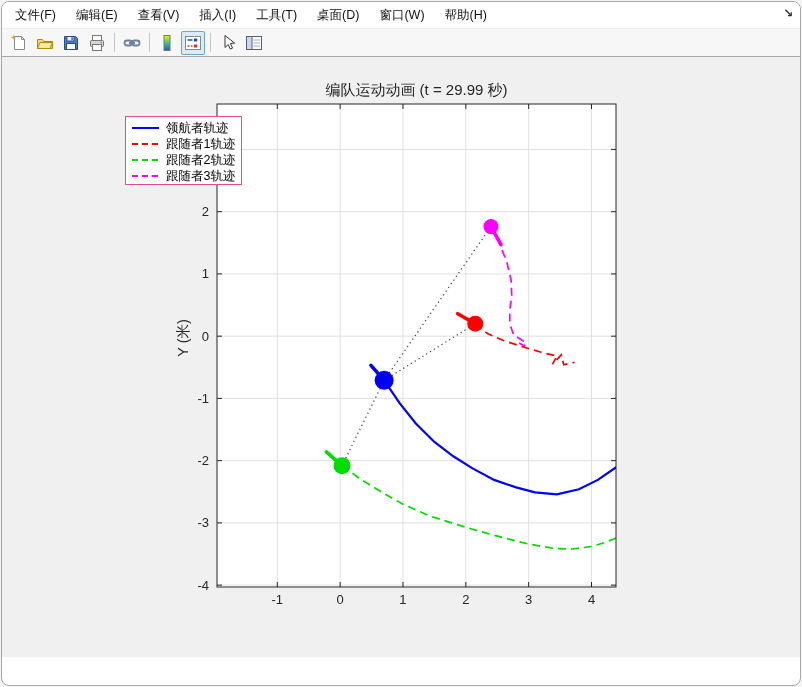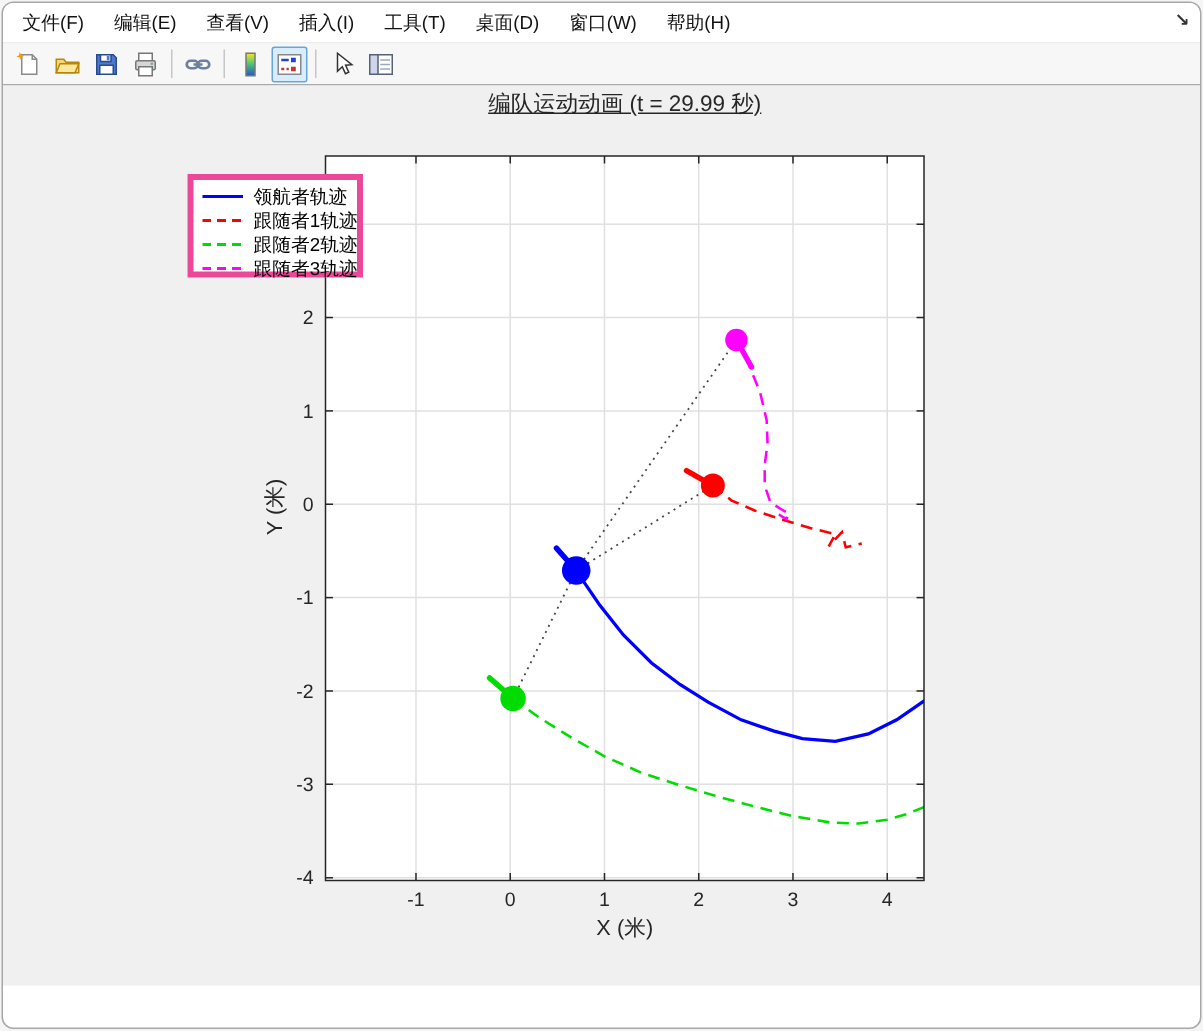--- a/index.html
+++ b/index.html
@@ -22,29 +22,29 @@
   .dock-arrow{ position:absolute; right:7px; top:4px; font-size:12px; color:#333; font-weight:bold; }
   
   .toolbar{ height:28px; display:flex; align-items:center; padding-left:4px;
             background:#f7f7f7; border-bottom:1px solid #a9a9a9; }
   .tb-btn{ width:24px; height:24px; display:flex; align-items:center; justify-content:center;
            border:1px solid transparent; border-radius:2px; margin:0 1px; }
   .tb-btn.active{ background:#d9ecfb; border-color:#66a7d8; }
   .tb-sep{ width:1px; height:19px; background:#c6c6c6; margin:0 4px; }
   
   .canvas{ position:relative; height:600px; background:#f0f0f0; }
-  .chart-title{ position:absolute; left:215px; top:3px; width:399px; text-align:center;
-                font-size:15px; color:#262626;text-decoration:underline; }
+  .chart-title{ position:absolute; left:215px; top:24px; width:399px; text-align:center;
+                font-size:15px; color:#262626; }
   .xlabel{ position:absolute; left:215px; top:552px; width:399px; text-align:center;
            font-size:14.5px; color:#262626; }
   .ylabel{ position:absolute; left:150px; top:273px; width:60px; height:16px; text-align:center;
            font-size:14.5px; color:#262626; transform:rotate(-90deg); }
   
   .legend{ position:absolute; left:123px; top:59px; width:117px; height:69px; background:#fff;
-           border:4px solid #ec4899; padding-top:3px; z-index:5; }
+           border:1px solid #ec4899; padding-top:3px; z-index:5; }
   .legend-row{ display:flex; align-items:center; height:16px; }
   .legend-sample{ width:27px; margin:0 7px 0 6px; flex:0 0 auto; }
   .legend-label{ font-size:12.5px; color:#000; white-space:nowrap; }
 </style>
 </head>
 <body>
 
 <div class="window">
 
 
@@ -214,21 +214,20 @@
         <line x1="614" y1="216.92139175257728" x2="609" y2="216.92139175257728" stroke="#262626"></line>
         <text x="207" y="221.42139175257728" text-anchor="end" font-size="13" fill="#262626">1</text>
         <line x1="215" y1="154.6791237113402" x2="220" y2="154.6791237113402" stroke="#262626"></line>
         <line x1="614" y1="154.6791237113402" x2="609" y2="154.6791237113402" stroke="#262626"></line>
         <text x="207" y="159.1791237113402" text-anchor="end" font-size="13" fill="#262626">2</text>
         <line x1="215" y1="92.43685567010306" x2="220" y2="92.43685567010306" stroke="#262626"></line>
         <line x1="614" y1="92.43685567010306" x2="609" y2="92.43685567010306" stroke="#262626"></line>
         <text x="207" y="96.93685567010306" text-anchor="end" font-size="13" fill="#262626">3</text>
       </svg>
     <div class="chart-title">编队运动动画 (t = 29.99 秒)</div>
-    <div class="xlabel">X (米)</div>
     <div class="ylabel">Y (米)</div>
     <div class="legend" id="legend">
         <div class="legend-row">
           <div class="legend-sample" style="height: 2.6px; background: rgb(0, 0, 255);"></div>
           <span class="legend-label">领航者轨迹</span>
         </div>
         <div class="legend-row">
           <div class="legend-sample" style="height: 2.2px; background: repeating-linear-gradient(90deg, rgb(255, 0, 0) 0px, rgb(255, 0, 0) 6px, transparent 6px, transparent 10px);"></div>
           <span class="legend-label">跟随者1轨迹</span>
         </div>

